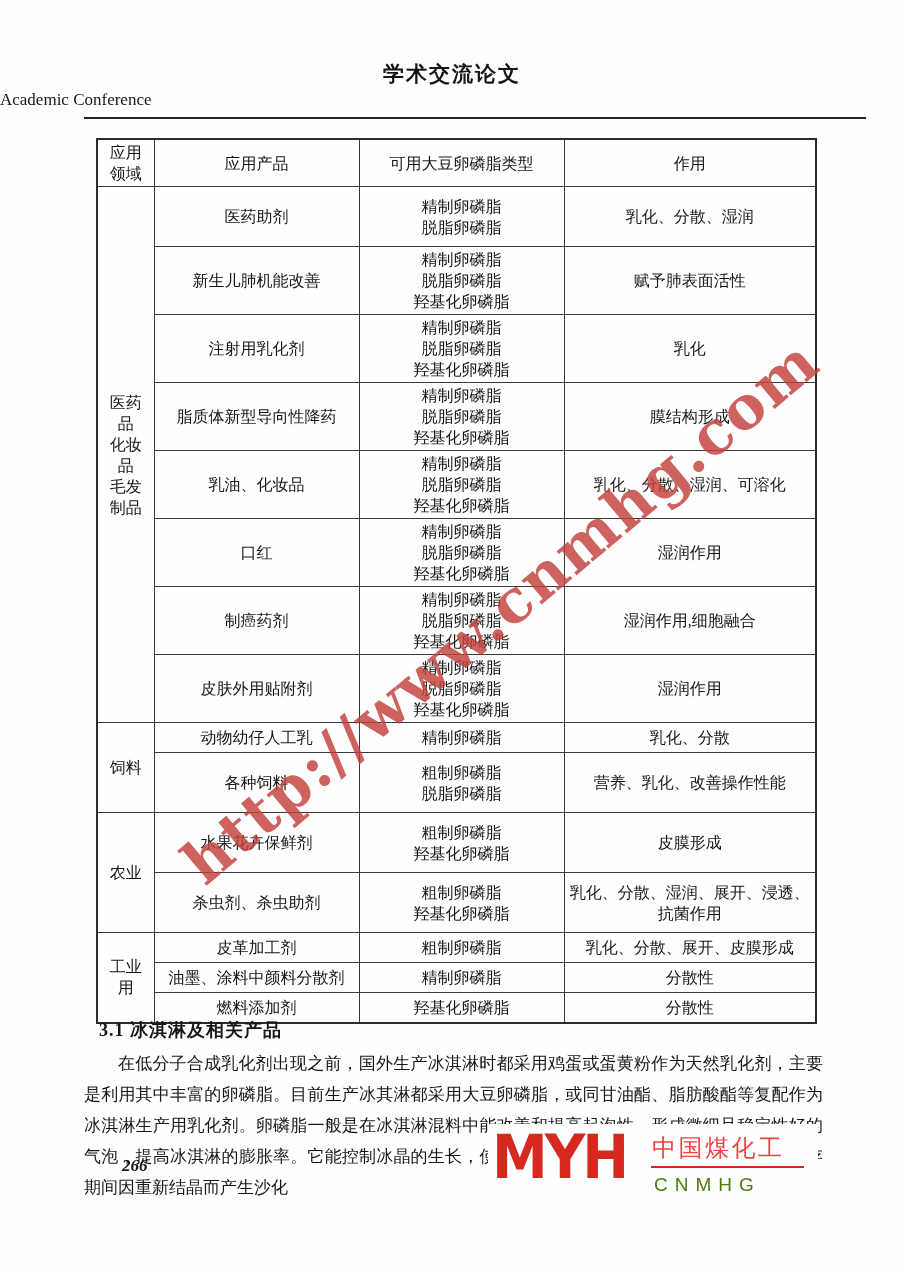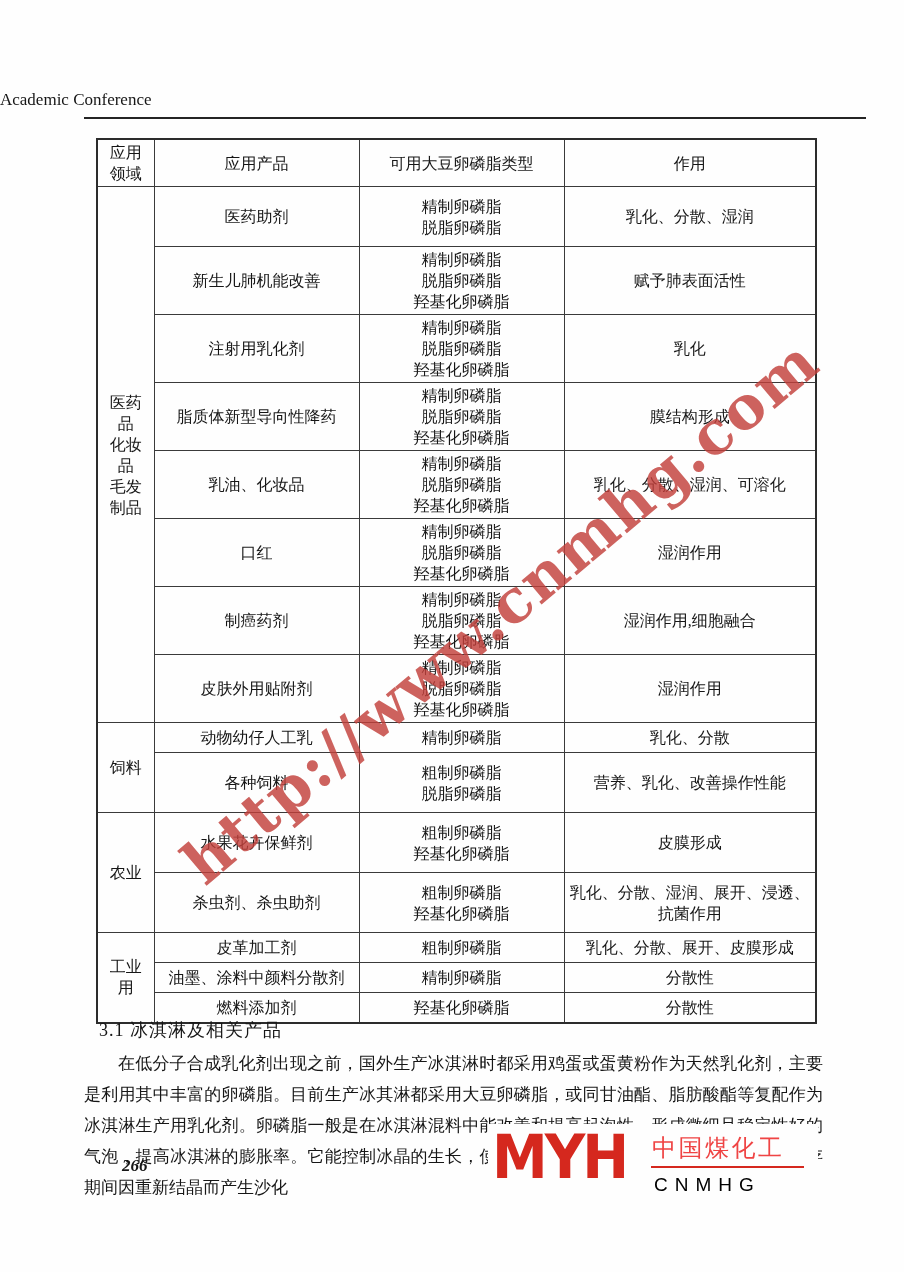--- a/index.html
+++ b/index.html
@@ -18,40 +18,41 @@
   th.c-h,td.grp,td.prod,td.types{text-align:center;}
   th.l-h,td.func{text-align:center;padding-left:9px;}
   .pre{white-space:pre-line;}
   tr.hh{height:30px;} tr.h1{height:30px;} tr.h2{height:60px;} tr.h3{height:68px;}
   
   .watermark{position:absolute;left:105px;top:598px;width:740px;text-align:center;
         font-family:"DejaVu Serif",serif;font-weight:700;font-size:60px;
         transform:rotate(-40deg);color:rgba(194,63,58,.82);letter-spacing:2px;
         pointer-events:none;z-index:5;}
   
-  .sec-heading{position:absolute;left:99px;top:1018px;font-size:18px;font-weight:400;letter-spacing:1px;}
+  .sec-heading{position:absolute;left:99px;top:1018px;font-size:18px;font-weight:700;letter-spacing:1px;}
   .para{position:absolute;left:84px;top:1048px;width:739px;font-size:17px;line-height:31px;
         text-align:justify;text-indent:2em;}
   .pageno{position:absolute;left:122px;top:1156px;font-size:17px;font-weight:700;font-style:italic;}
   
   .logo{position:absolute;left:488px;top:1124px;width:330px;height:96px;background:#fefefe;z-index:6;}
   .logo-mark{position:absolute;left:4px;top:4px;font-family:"DejaVu Sans",sans-serif;
         font-weight:800;font-size:56px;line-height:58px;color:#d5281e;
         transform:scaleY(1.08);letter-spacing:-3px;}
   .logo-zh{position:absolute;left:164px;top:8px;font-size:24px;color:#ef4444;letter-spacing:2.5px;
         font-family:"Liberation Sans","DejaVu Sans",sans-serif;}
   .logo-rule{position:absolute;left:163px;top:42px;width:153px;height:2px;background:#d5281e;}
-  .logo-en{position:absolute;left:166px;top:50px;font-size:19px;color:#000000;letter-spacing:7px;
+  .logo-en{position:absolute;left:166px;top:50px;font-size:19px;color:#4d7c0f;letter-spacing:7px;
         font-family:"Liberation Sans","DejaVu Sans",sans-serif;}
 </style>
 </head>
 <body>
 
 <div class="page">
 
+  <div class="header-title">学术交流论文</div>
   <div class="header-sub">Academic Conference</div>
   <div class="header-rule"></div>
 
   <table class="app">
     <colgroup>
       <col style="width:57px">
         <col style="width:205px">
         <col style="width:205px">
         <col style="width:252px">
     </colgroup>

